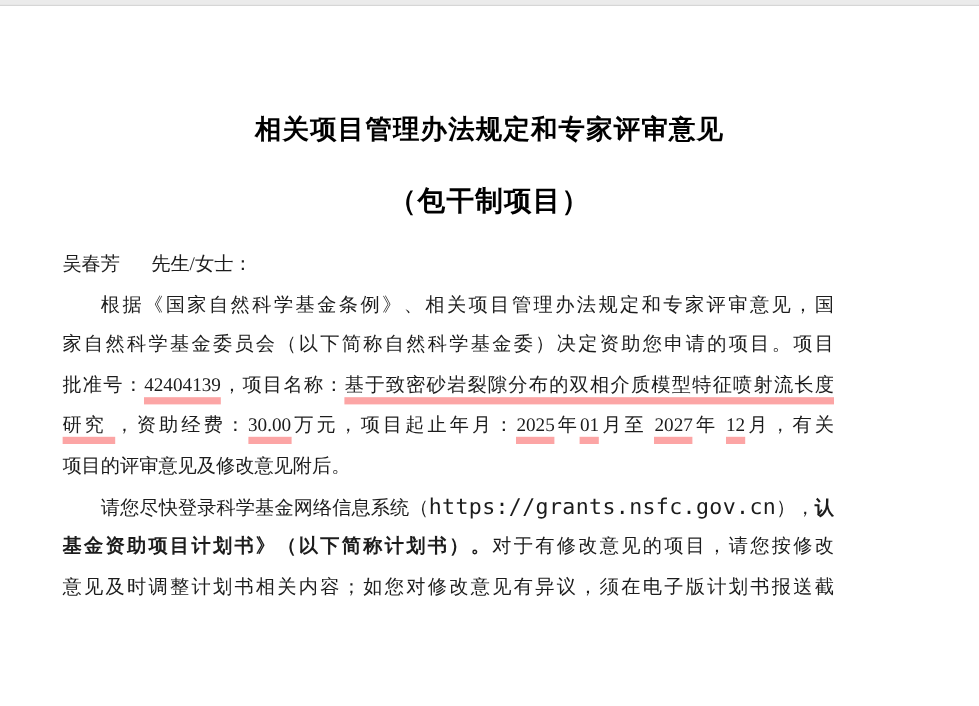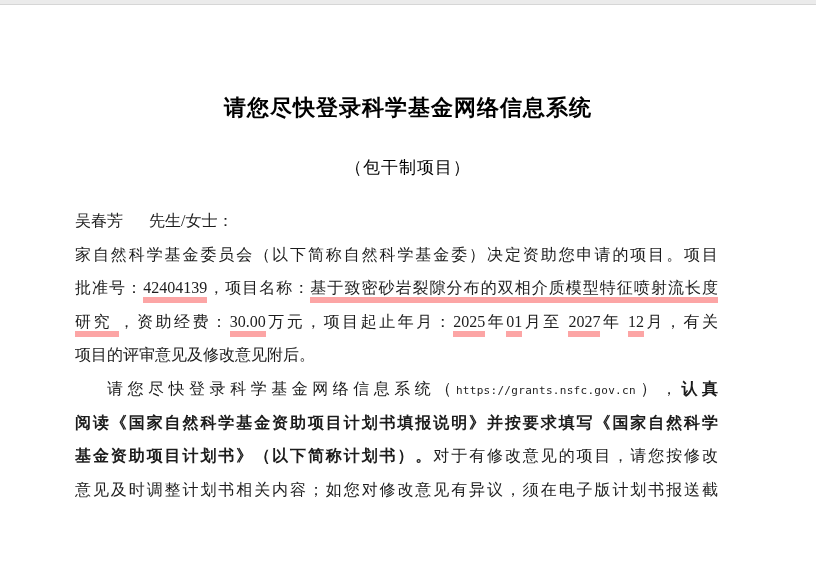--- a/index.html
+++ b/index.html
@@ -28,29 +28,29 @@
     text-align: center;
     font-size: 22px;
     font-weight: bold;
     letter-spacing: 1px;
     line-height: 24px;
     color: #000000;
   }
   .subtitle {
     margin-top: 36px;
     text-align: center;
-    font-size: 17px;
-    font-weight: normal;
+    font-size: 23px;
+    font-weight: bold;
     letter-spacing: 1px;
     line-height: 24px;
     color: #000000;
   }
   .bodytext {
     margin-top: 24px;
-    padding-left: 75px;
+    padding-left: 52px;
     width: 643px;
     font-size: 16px;
     line-height: 33.6px;
   }
   .line {
     height: 33.6px;
     overflow: hidden;
   }
   .line.j {
     text-align: justify;
@@ -61,39 +61,39 @@
   }
   .seg.u {
     border-bottom: 6px solid #fca5a5;
     padding-bottom: 1px;
   }
   .seg.b {
     font-weight: bold;
   }
   .seg.url {
     font-family: "DejaVu Sans Mono", monospace;
-    font-size: 11px;
+    font-size: 18px;
     letter-spacing: 0.3px;
   }
   .seg.gap {
     margin-left: 26px;
   }
 </style>
 </head>
 <body>
 
 <div class="topbar"></div>
 
 <div class="page">
-  <div class="title">请您尽快登录科学基金网络信息系统</div>
+  <div class="title">相关项目管理办法规定和专家评审意见</div>
   <div class="subtitle">（包干制项目）</div>
   <div class="bodytext">
       <div class="line"><span class="seg">吴春芳</span><span class="seg gap">先生/女士：</span></div>
+      <div class="line j ind"><span class="seg">根据《国家自然科学基金条例》、相关项目管理办法规定和专家评审意见，国</span></div>
       <div class="line j"><span class="seg">家自然科学基金委员会（以下简称自然科学基金委）决定资助您申请的项目。项目</span></div>
       <div class="line j"><span class="seg">批准号：</span><span class="seg u">42404139</span><span class="seg">，项目名称：</span><span class="seg u">基于致密砂岩裂隙分布的双相介质模型特征喷射流长度</span></div>
       <div class="line j"><span class="seg u">研究 </span><span class="seg">，资助经费：</span><span class="seg u">30.00</span><span class="seg">万元，项目起止年月：</span><span class="seg u">2025</span><span class="seg">年</span><span class="seg u">01</span><span class="seg">月至 </span><span class="seg u">2027</span><span class="seg">年 </span><span class="seg u">12</span><span class="seg">月，有关</span></div>
       <div class="line"><span class="seg">项目的评审意见及修改意见附后。</span></div>
       <div class="line j ind"><span class="seg">请您尽快登录科学基金网络信息系统（</span><span class="seg url">https://grants.nsfc.gov.cn</span><span class="seg">），</span><span class="seg b">认真</span></div>
-      <div class="line j"><span class="seg b">阅读《国家自然科学基金资助项目计划书填报说明》并按要求填写《国家自然科学</span></div>
       <div class="line j"><span class="seg b">基金资助项目计划书》（以下简称计划书）。</span><span class="seg">对于有修改意见的项目，请您按修改</span></div>
       <div class="line j"><span class="seg">意见及时调整计划书相关内容；如您对修改意见有异议，须在电子版计划书报送截</span></div>
     </div>
 </div>
 
 </body></html>

